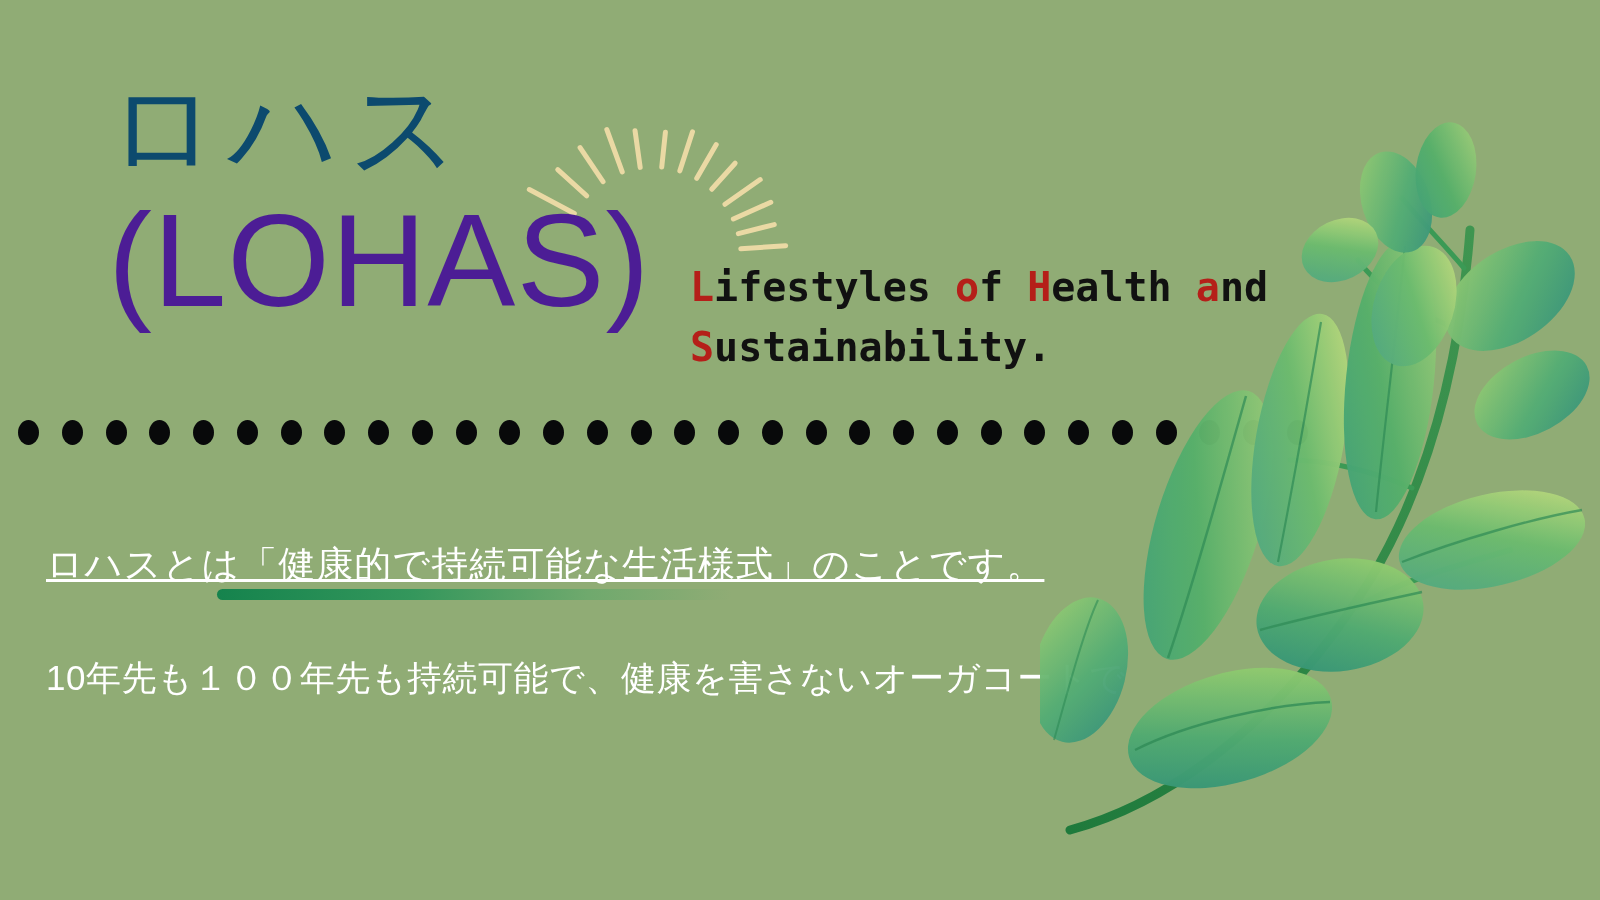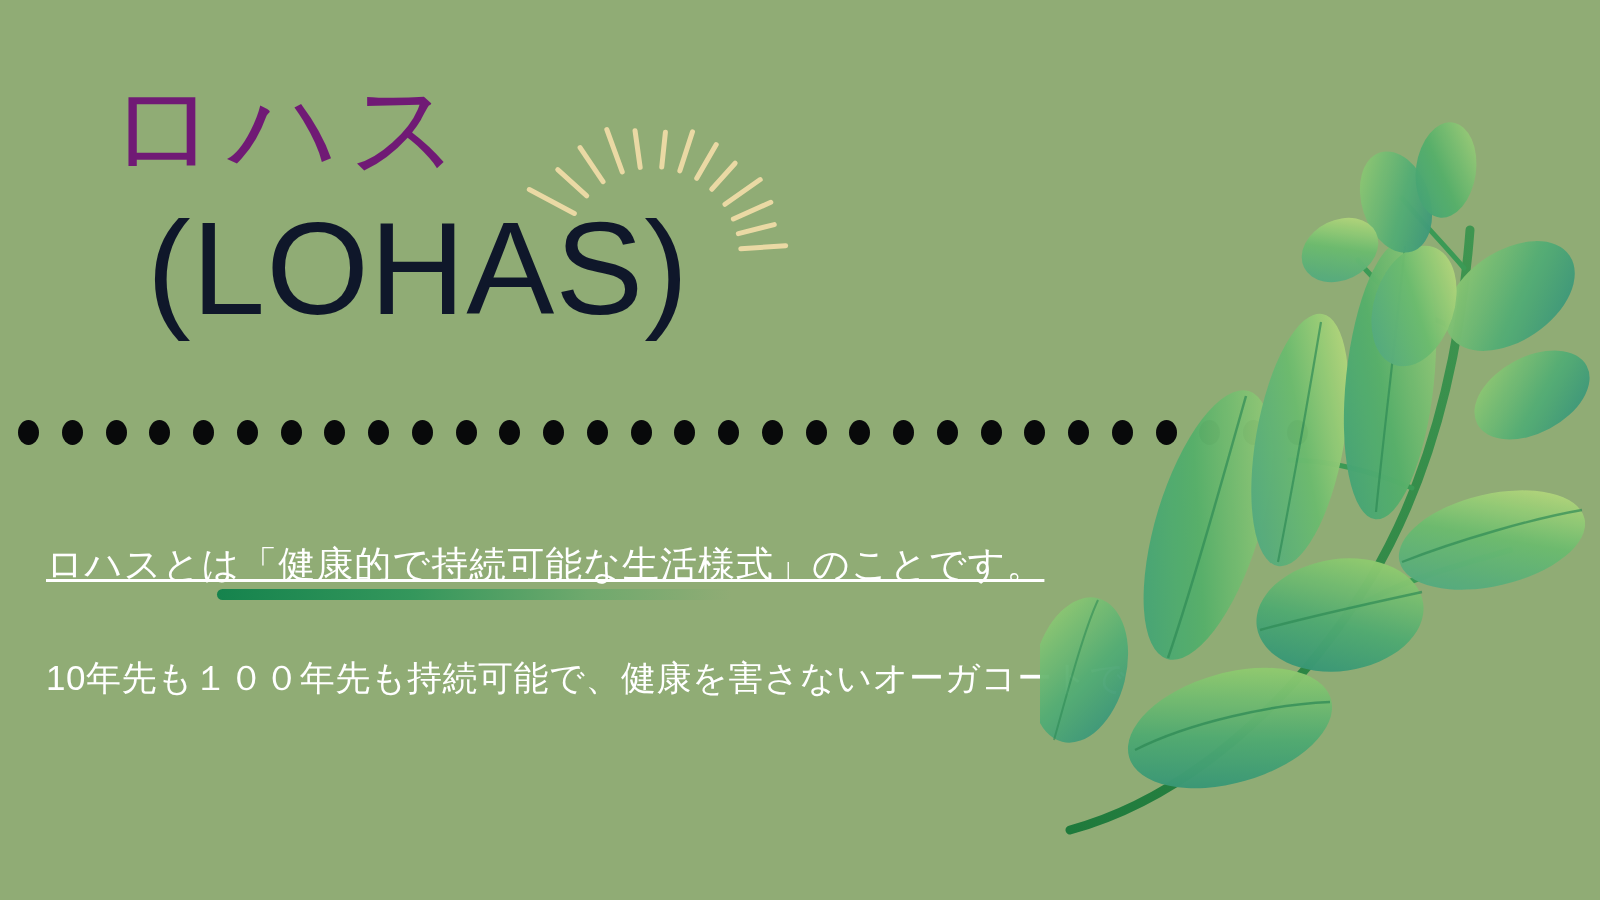--- a/index.html
+++ b/index.html
@@ -38,34 +38,32 @@
   
   .title-block {
     position: absolute;
     left: 108px;
     top: 70px;
     width: 620px;
   }
   .title-jp {
     font-size: 108px;
     line-height: 1.08;
-    color: #701a75;
+    color: #0c4a6e;
     letter-spacing: 10px;
     font-weight: 500;
     white-space: nowrap;
   }
   .title-en {
     font-size: 132px;
     line-height: 1.12;
-    color: #0f172a;
+    color: #4c1d95;
     letter-spacing: 1px;
     font-weight: 400;
     white-space: nowrap;
-    margin-top: 8px;
-    text-align: center;
   }
 
   
   .acronym {
     position: absolute;
     left: 690px;
     top: 257px;
     font-family: "DejaVu Sans Mono", "Liberation Mono", monospace;
     font-size: 40px;
     line-height: 1.5;
@@ -155,20 +153,24 @@
       <span class="ray" style="height: 46px; transform: rotate(66deg) translateY(-86px);"></span>
       <span class="ray" style="height: 42px; transform: rotate(76deg) translateY(-86px);"></span>
       <span class="ray" style="height: 50px; transform: rotate(86deg) translateY(-86px);"></span>
     </div>
 
   <div class="title-block">
     <div class="title-jp">ロハス</div>
     <div class="title-en">(LOHAS)</div>
   </div>
 
+  <div class="acronym">
+    <div id="acro1"><span class="hl">L</span><span>ifestyles </span><span class="hl">o</span><span>f </span><span class="hl">H</span><span>ealth </span><span class="hl">a</span><span>nd</span></div>
+    <div id="acro2"><span class="hl">S</span><span>ustainability.</span></div>
+  </div>
 
   <div class="dot-rule" id="dot-rule">
       <span class="dot"></span>
       <span class="dot"></span>
       <span class="dot"></span>
       <span class="dot"></span>
       <span class="dot"></span>
       <span class="dot"></span>
       <span class="dot"></span>
       <span class="dot"></span>

